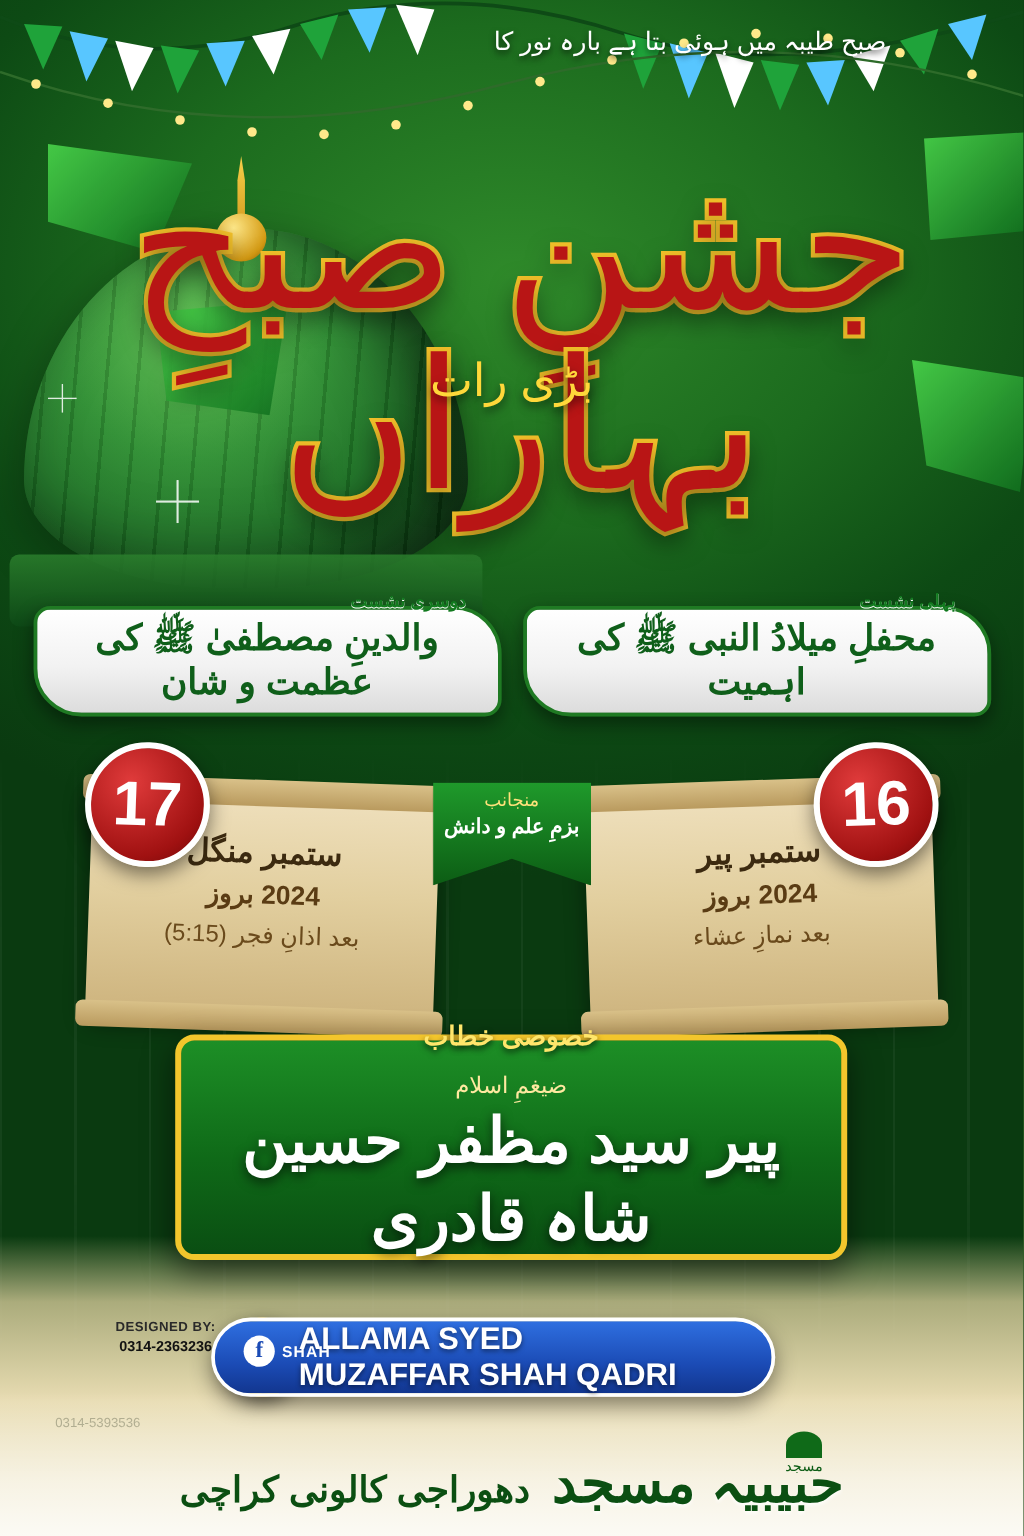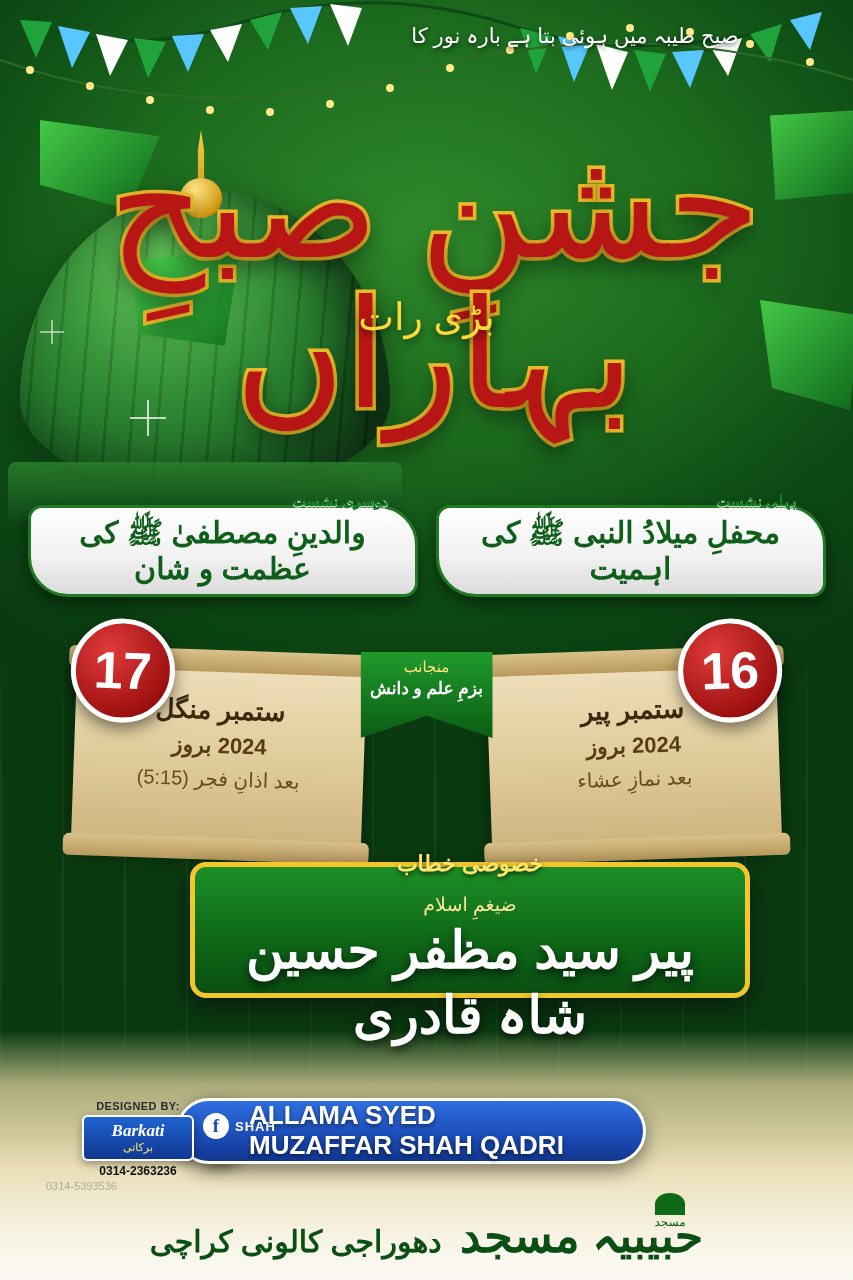--- a/index.html
+++ b/index.html
@@ -178,26 +178,26 @@
     background: linear-gradient(180deg,#1f9a2b,#0c5c14);
     clip-path: polygon(0 0, 100% 0, 100% 100%, 50% 74%, 0 100%);
     color:#fff; padding-top:6px;
     box-shadow: 0 5px 12px rgba(0,0,0,.4);
   }
   .mid-flag .mf-top{ font-size:15px; color:#ffe27a; }
   .mid-flag .mf-main{ font-size:17px; font-weight:bold; line-height:1.25; margin-top:2px; }
 
   
   .speaker-panel{
-    position:absolute; top:862px; left:146px; width:560px; height:136px;
+    position:absolute; top:862px; left:146px; width:560px; height:188px;
     background: linear-gradient(180deg,#1d8f26 0%, #0f6a18 55%, #0a4e12 100%);
     border:5px solid #f3c62c;
     border-radius:16px;
     box-shadow: 0 10px 26px rgba(0,0,0,.5);
-    direction:rtl; text-align:center;margin-left:44px;
+    direction:rtl; text-align:center;
   }
   .sp-khitab{
     position:absolute; top:-16px; left:0; width:100%;
     font-size:22px; color:#ffe66b; font-weight:bold;
     text-shadow:0 2px 5px rgba(0,0,0,.7);
   }
   .sp-title{ margin-top:26px; font-size:19px; color:#ffe9a0; }
   .sp-name{
     margin-top:2px; font-size:52px; font-weight:bold; color:#ffffff;
     text-shadow: 0 4px 10px rgba(0,0,0,.65);
@@ -404,24 +404,20 @@
       <div class="fb-live">SHAH</div>
     </div>
     <div>
       <div class="live-name">ALLAMA SYED</div>
       <div class="live-name">MUZAFFAR SHAH QADRI</div>
     </div>
   </div>
 
   <div class="designer">
     <div class="d-head">DESIGNED BY:</div>
-    <div class="d-box">
-      <div class="d-name">Barkati</div>
-      <div class="d-urdu">برکاتی</div>
-    </div>
     <div class="d-phone">0314-2363236</div>
   </div>
   <div class="fade-text">0314-5393536</div>
 
   <div class="mosque-footer">
     <div class="mf-logo">
       <div class="mf-dome"></div>
       <div>مسجد</div>
     </div>
     <span class="mosque-name">حبیبیہ مسجد</span>

